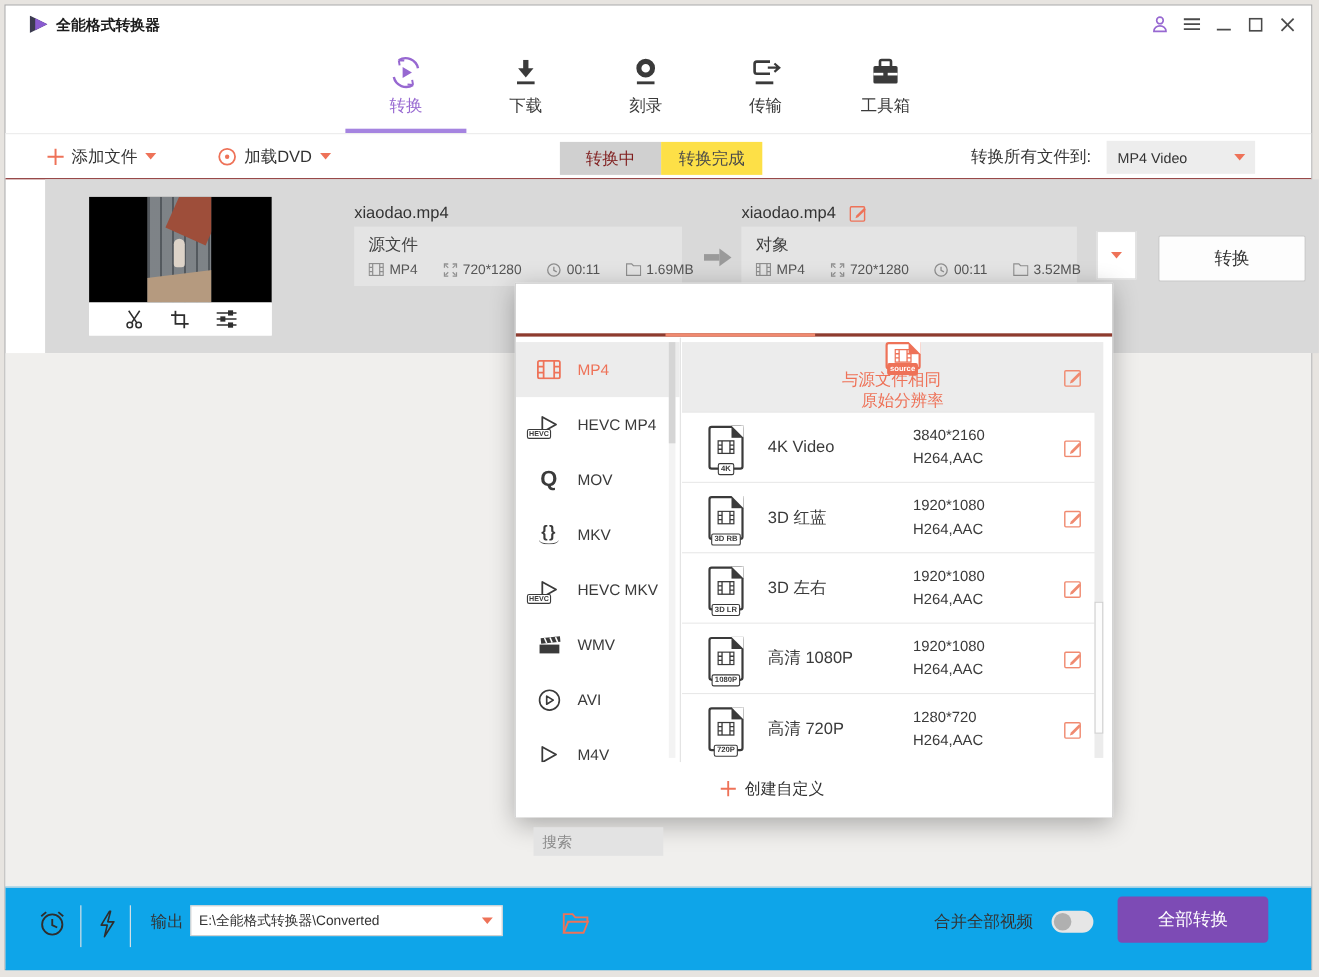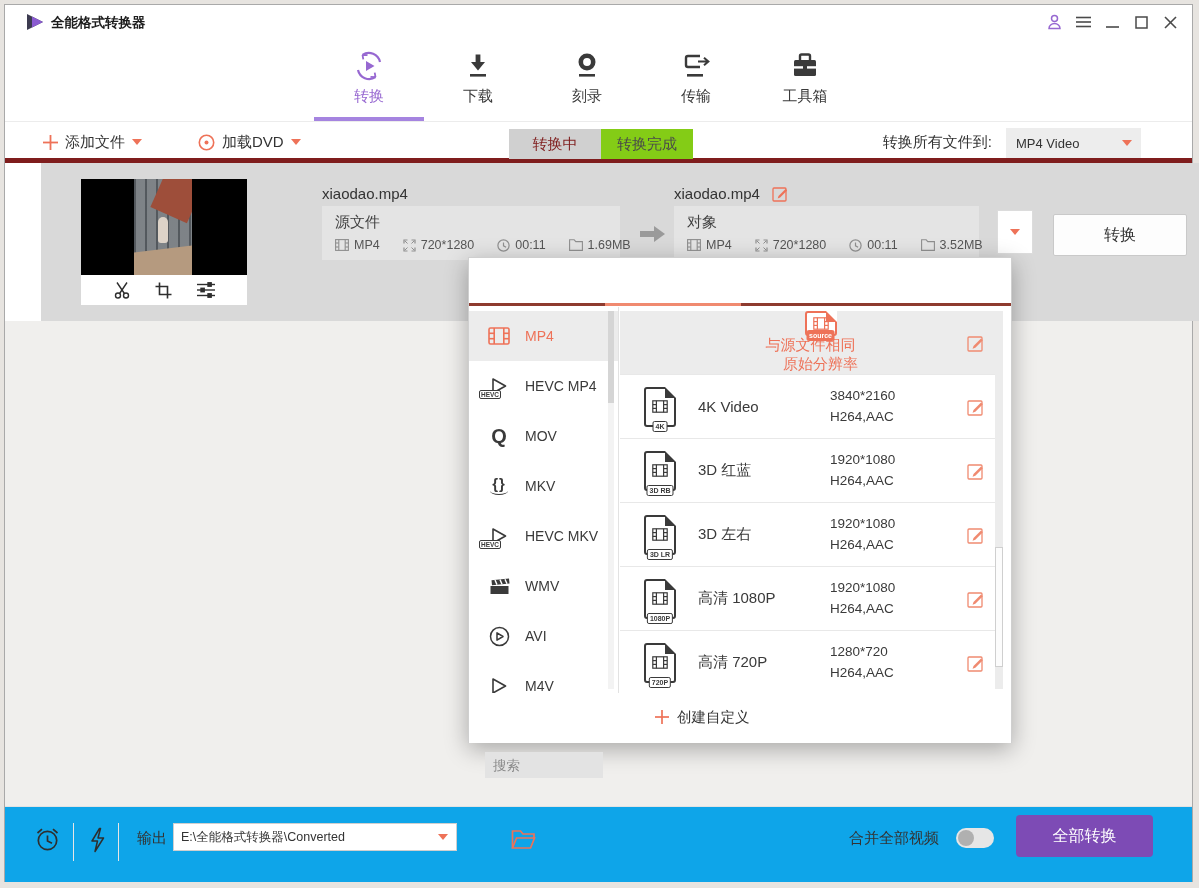--- a/index.html
+++ b/index.html
@@ -16,28 +16,28 @@
   .winctrl .wbtn.user{color:#9768d1;}
 
   
   .nav{position:absolute;left:326px;top:34px;height:82px;display:flex;gap:33px;}
   .tab{position:relative;width:76px;display:flex;flex-direction:column;align-items:center;justify-content:flex-start;padding-top:12px;color:#3a3a3a;cursor:pointer;}
   .tab .lbl{font-size:15px;margin-top:6px;}
   .tab.active{color:#9768d1;}
   .tab .ul{position:absolute;left:-17px;right:-17px;bottom:0;height:4px;background:#a584e0;}
 
   
-  .toolbar{position:absolute;left:0;top:116px;width:100%;height:42px;background:#fff;border-top:1px solid #ececec;border-bottom:5px solid #7f1d1d;box-sizing:border-box;}
+  .toolbar{position:absolute;left:0;top:116px;width:100%;height:42px;background:#fff;border-top:1px solid #ececec;border-bottom:1px solid #7f1d1d;box-sizing:border-box;}
   .tbtn{position:absolute;top:0;height:40px;display:flex;align-items:center;gap:7px;color:#333;font-size:15px;cursor:pointer;}
   .tbtn .sal{color:#ee7258;}
   .caret{width:0;height:0;border-left:5px solid transparent;border-right:5px solid transparent;border-top:6px solid #ee7258;}
   .seg{position:absolute;left:504px;top:7px;display:flex;}
   .segbtn{width:92px;height:30px;display:flex;align-items:center;justify-content:center;font-size:15px;cursor:pointer;}
   .segbtn.on{background:#d0d0d0;color:#7f1d1d;}
-  .segbtn.off{background:#84cc16;color:#4a4a4a;}
+  .segbtn.off{background:#fde047;color:#4a4a4a;}
   .convto{position:absolute;right:200px;top:0;height:40px;display:flex;align-items:center;font-size:15px;color:#333;}
   .fmtdd{position:absolute;left:1001px;top:6px;width:135px;height:30px;background:#ededed;display:flex;align-items:center;font-size:13px;color:#333;padding-left:10px;box-sizing:border-box;cursor:pointer;}
   .fmtdd .caret{position:absolute;right:9px;}
 
   
   .band{position:absolute;left:0;top:158px;width:100%;height:158px;background:#d9d9d9;margin-left:36px;}
   .thumb{position:absolute;left:40px;top:16px;width:166px;height:126px;background:#fff;}
   .tvidbox{position:absolute;left:0;top:0;width:166px;height:96px;background:#000;overflow:hidden;}
   .tvid{position:absolute;left:53px;top:0;width:58px;height:96px;background:#767b80;overflow:hidden;}
   .tglass{position:absolute;inset:0;background:repeating-linear-gradient(90deg,rgba(20,25,30,.35) 0 2px,rgba(255,255,255,.06) 2px 11px);}

